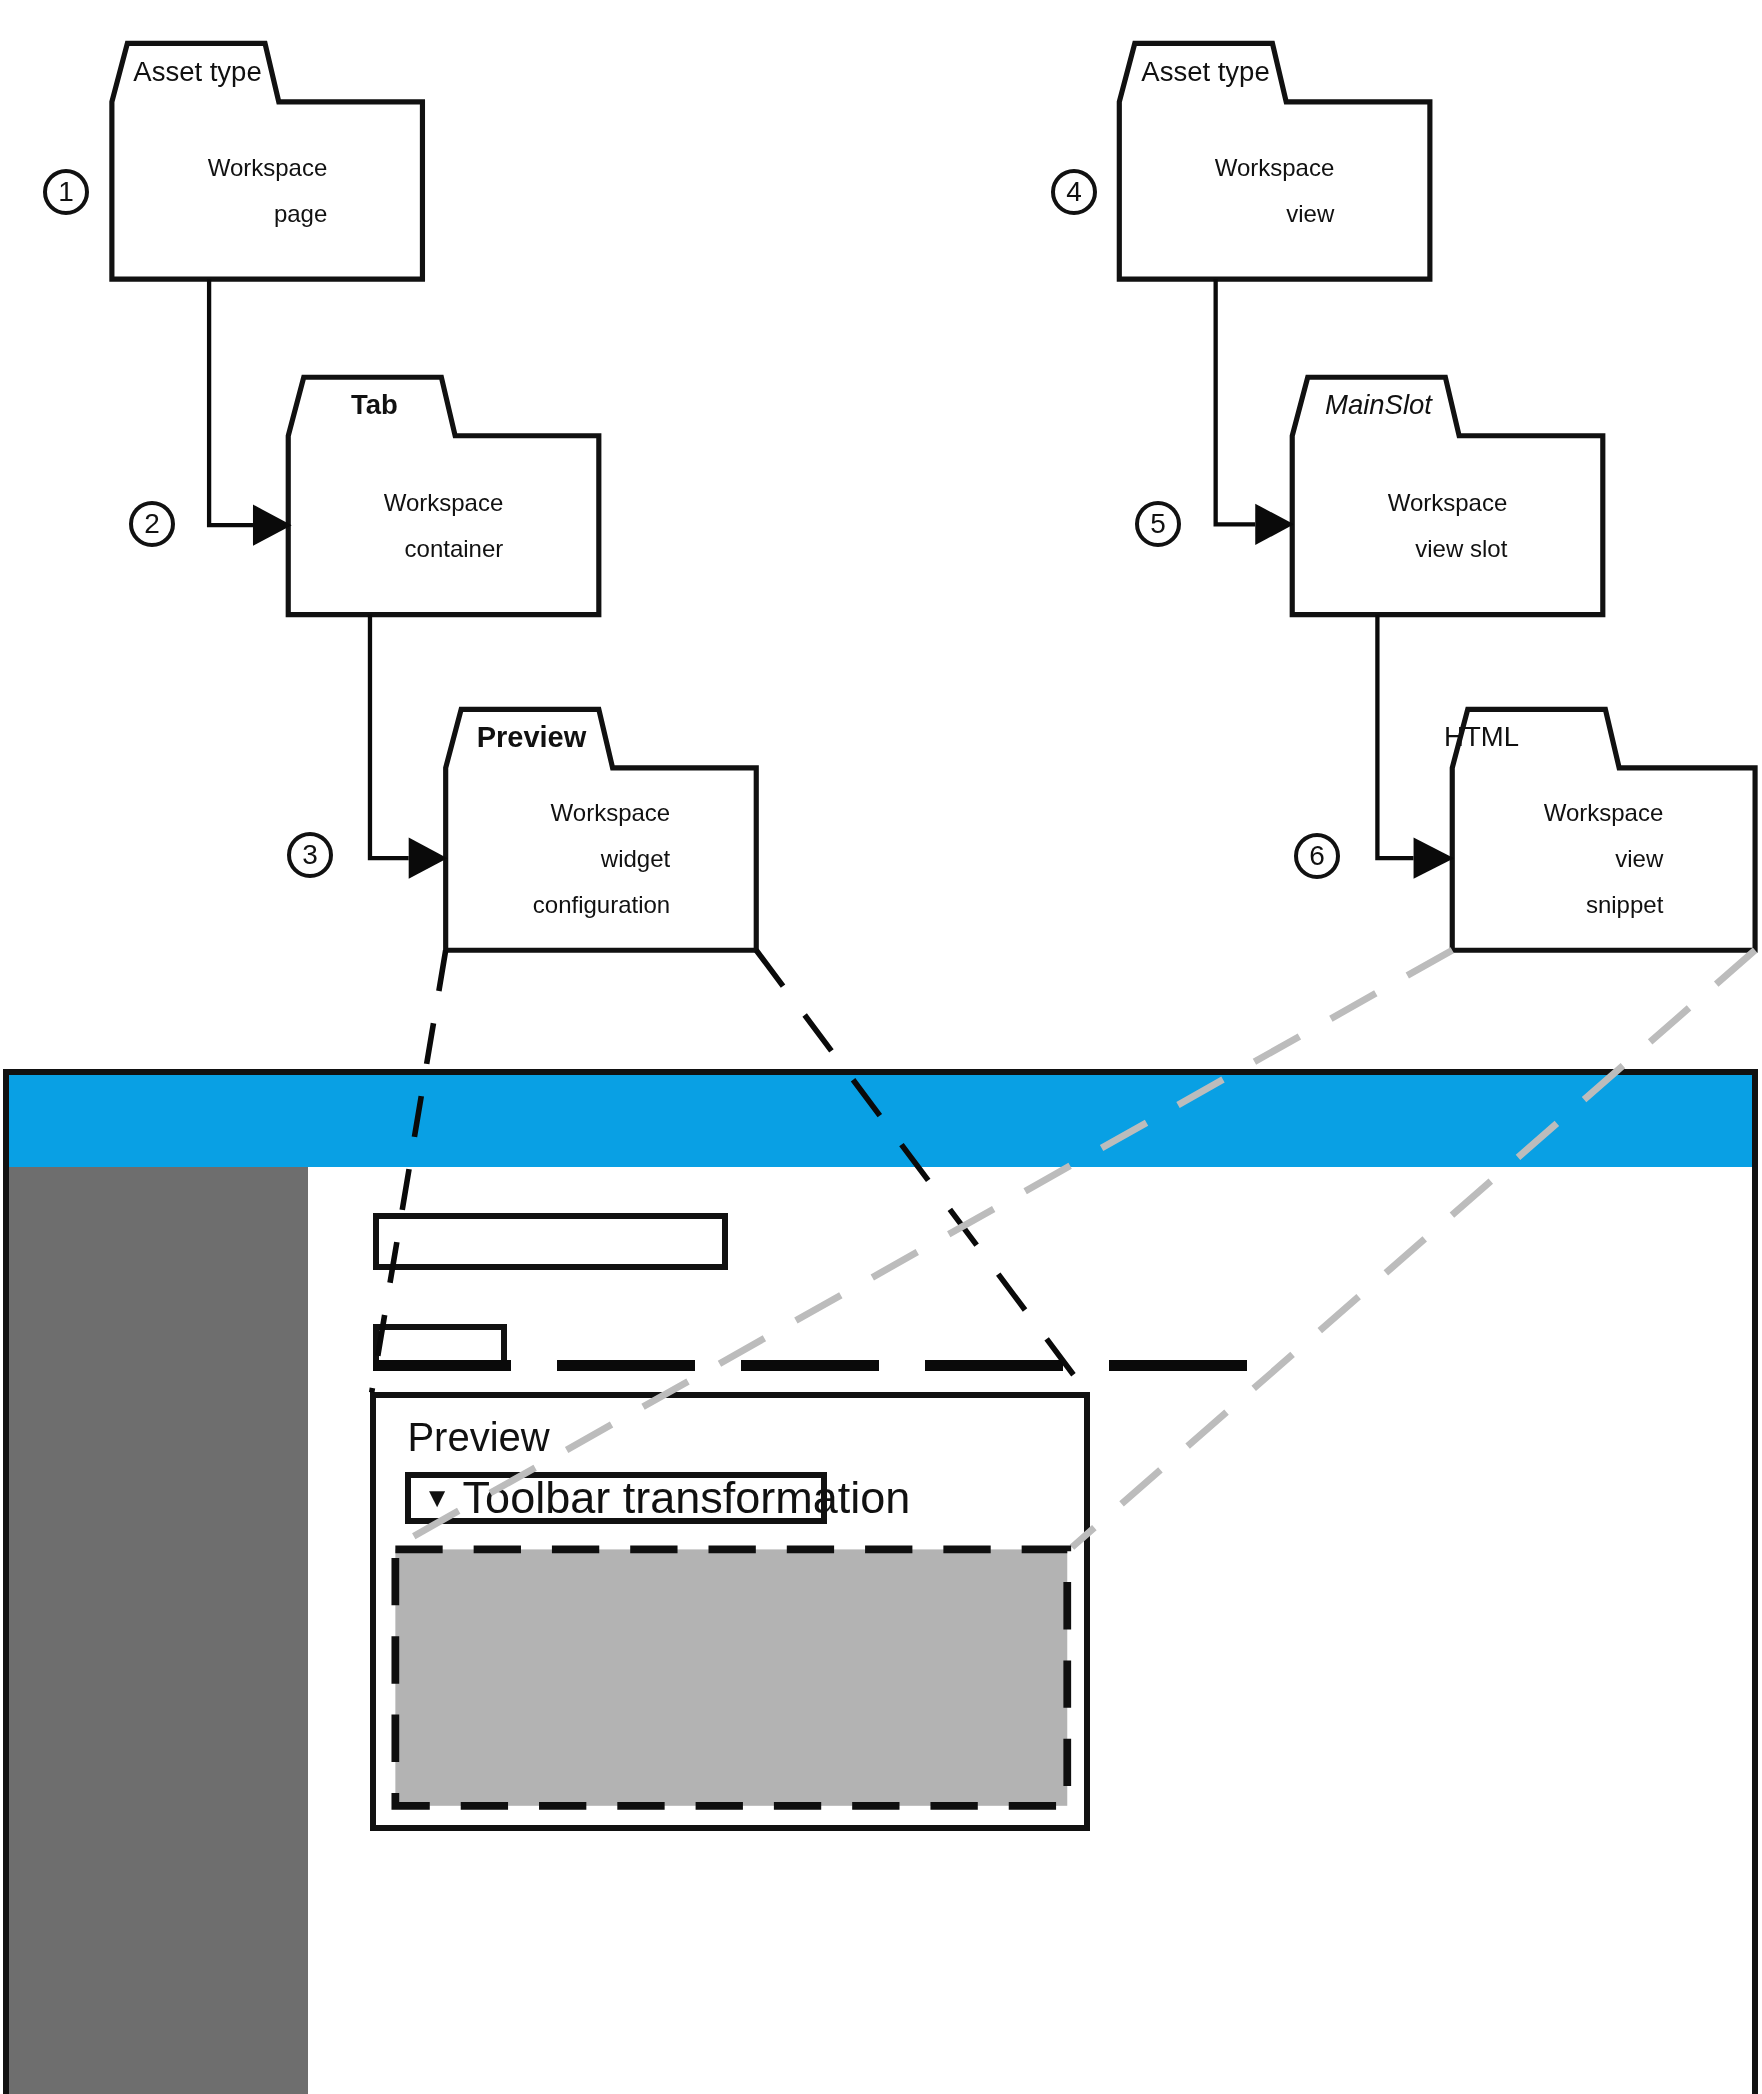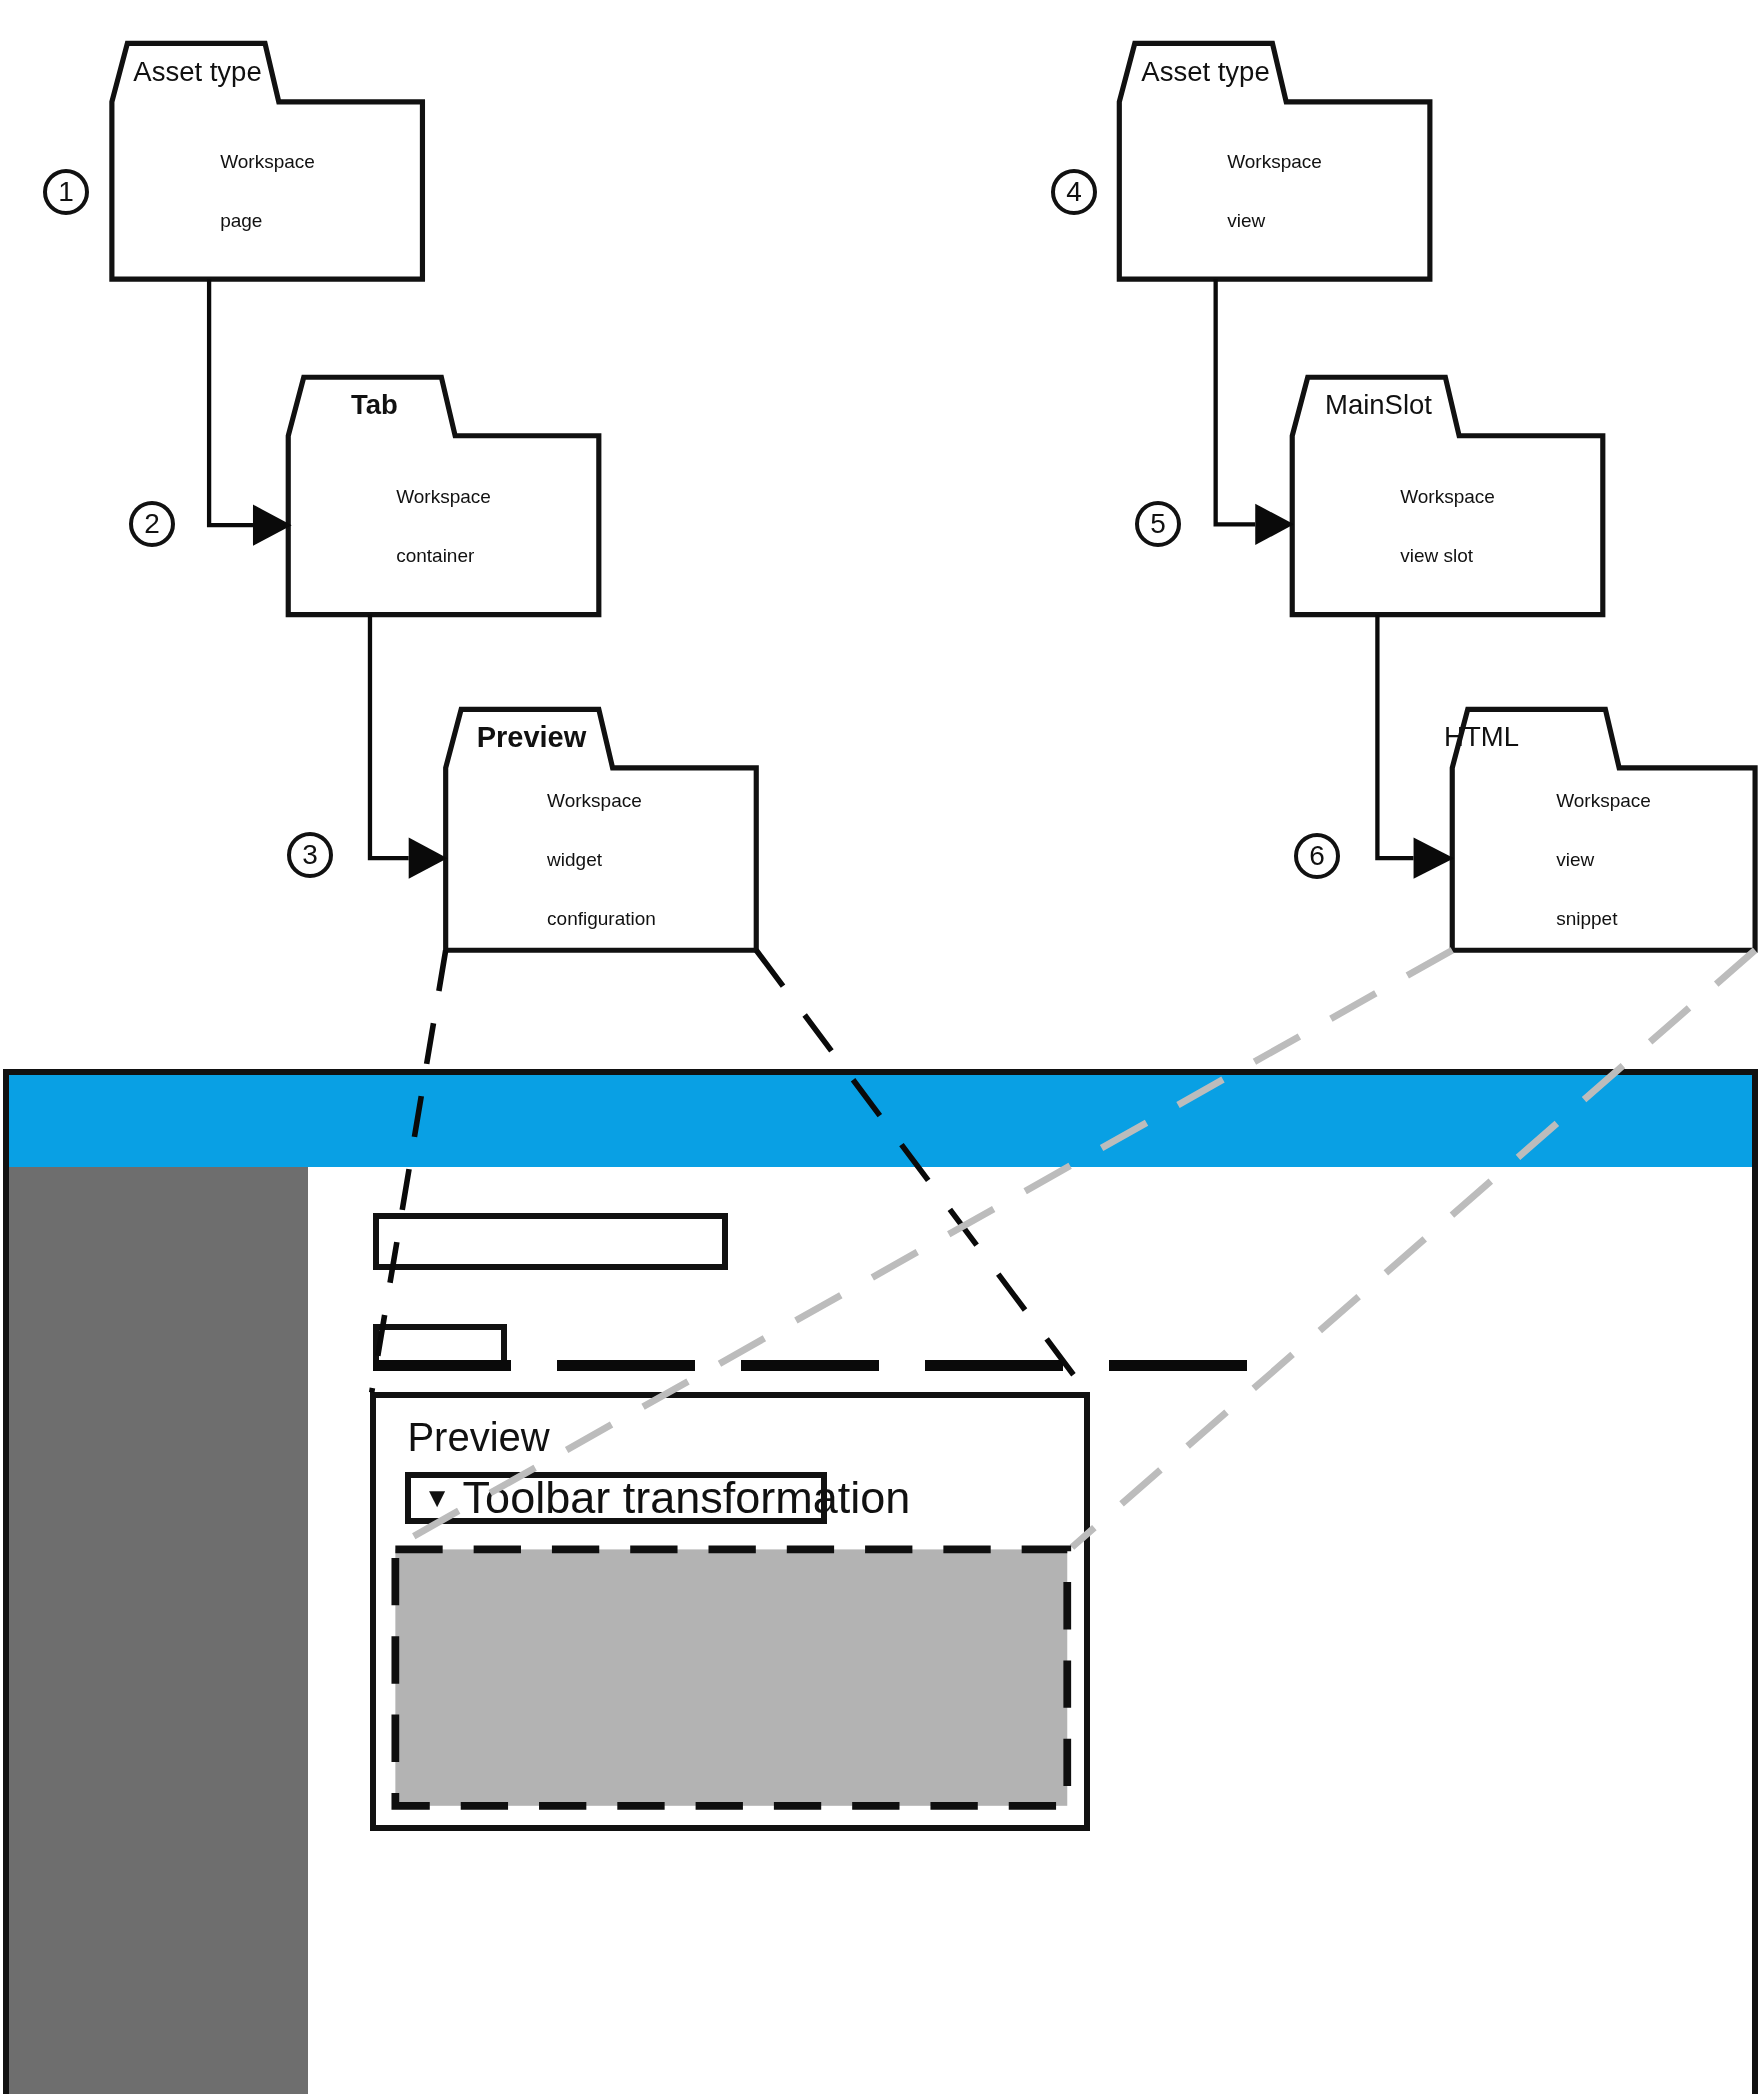--- a/index.html
+++ b/index.html
@@ -30,23 +30,23 @@
     font-size: 27.5px;
     z-index: 2;
     white-space: nowrap;
   }
   .tab-label.tab-bold { font-weight: 700; font-size: 29px; }
   .folder-body-label {
     position: absolute;
     display: flex;
     align-items: center;
     justify-content: center;
-    text-align: left;
-    font-size: 19px;
-    line-height: 59px;
+    text-align: right;
+    font-size: 24px;
+    line-height: 46px;
     white-space: pre-line;
     z-index: 2;
   }
   .step-badge {
     position: absolute;
     width: 46px; height: 46px;
     border: 4.3px solid #111;
     border-radius: 50%;
     box-sizing: border-box;
     display: flex;
@@ -155,21 +155,21 @@
     <polygon points="1459,539 1459,587 1504,563" fill="#0a0a0a"></polygon>
 
     <path d="M1601 668 V951 H1643" fill="none" stroke="#0a0a0a" stroke-width="5"></path>
     <polygon points="1643,927 1643,975 1690,951" fill="#0a0a0a"></polygon>
   </svg>
 
   <div class="tab-label" style="left:120px; top:15.5px;">Asset type</div>
   <div class="tab-label" style="left:297px; top:349px;font-weight:bold;">Tab</div>
   <div class="tab-label tab-bold" style="left:454px; top:681px;">Preview</div>
   <div class="tab-label" style="left:1128px; top:15.5px;">Asset type</div>
-  <div class="tab-label" style="left:1301px; top:349px;">MainSlot</div>
+  <div class="tab-label" style="left:1301px; top:349px;font-style:italic;">MainSlot</div>
   <div class="tab-label" style="left:1404px; top:681px;">HTML</div>
 
   <div class="folder-body-label" style="left:112px;  top:62px;  width:311px; height:177px;">Workspace
 page</div>
   <div class="folder-body-label" style="left:288px;  top:396px; width:311px; height:179px;">Workspace
 container</div>
   <div class="folder-body-label" style="left:446px;  top:728px; width:311px; height:182px;">Workspace
 widget
 configuration</div>
   <div class="folder-body-label" style="left:1119px; top:62px;  width:311px; height:177px;">Workspace

